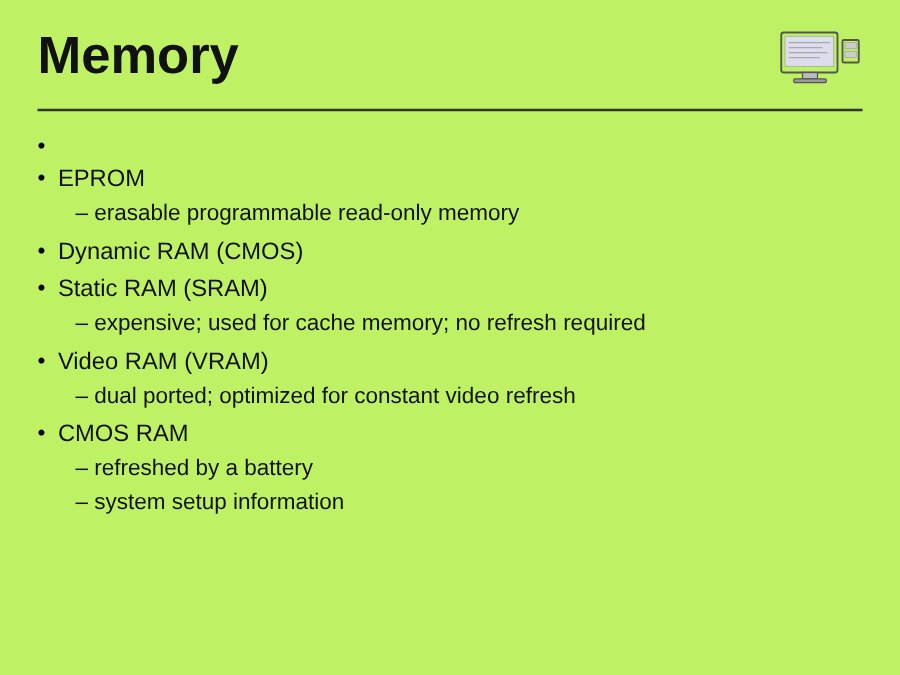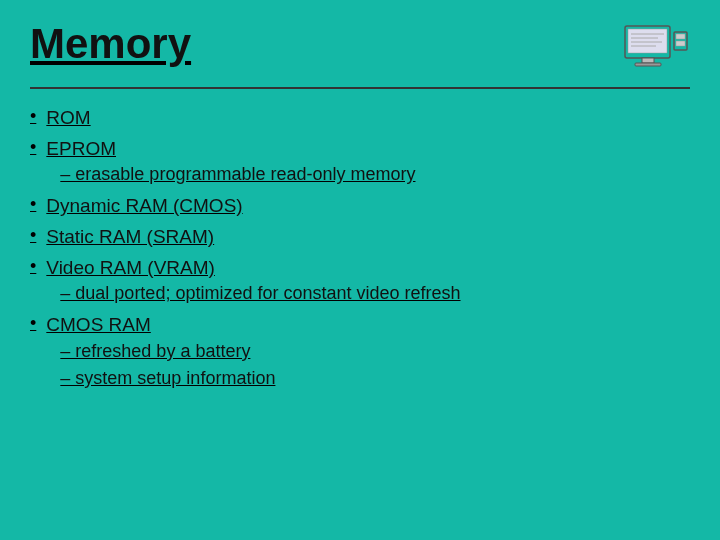--- a/index.html
+++ b/index.html
@@ -12,24 +12,23 @@
       width: 720px;
       height: 540px;
       background-color: #ffffff;
       font-family: Arial, Helvetica, sans-serif;
       overflow: hidden;
     }
 
     .slide-container {
       width: 720px;
       height: 540px;
-      background: #14b8a6;
+      background: #bef264;
       padding: 20px 30px 20px 30px;
       position: relative;
-      text-decoration: underline;
     }
 
     .header-section {
       display: flex;
       align-items: flex-start;
       justify-content: space-between;
       border-bottom: 2px solid #333333;
       padding-bottom: 8px;
       margin-bottom: 16px;
     }
@@ -113,21 +112,20 @@
         <rect x="56" y="17" width="9" height="5" fill="#ccc" stroke="#999" stroke-width="0.5"></rect>
       </svg>
     </div>
   </div>
 
   <ul class="content-list">
 
     <li>
       <span class="bullet">•</span>
       <div class="item-content">
-        <span class="item-main">ROM</span>
       </div>
     </li>
 
     <li>
       <span class="bullet">•</span>
       <div class="item-content">
         <span class="item-main">EPROM</span>
         <span class="item-sub">– erasable programmable read-only memory</span>
       </div>
     </li>
@@ -136,20 +134,21 @@
       <span class="bullet">•</span>
       <div class="item-content">
         <span class="item-main">Dynamic RAM (CMOS)</span>
       </div>
     </li>
 
     <li>
       <span class="bullet">•</span>
       <div class="item-content">
         <span class="item-main">Static RAM (SRAM)</span>
+        <span class="item-sub">– expensive; used for cache memory; no refresh required</span>
       </div>
     </li>
 
     <li>
       <span class="bullet">•</span>
       <div class="item-content">
         <span class="item-main">Video RAM (VRAM)</span>
         <span class="item-sub">– dual ported; optimized for constant video refresh</span>
       </div>
     </li>

